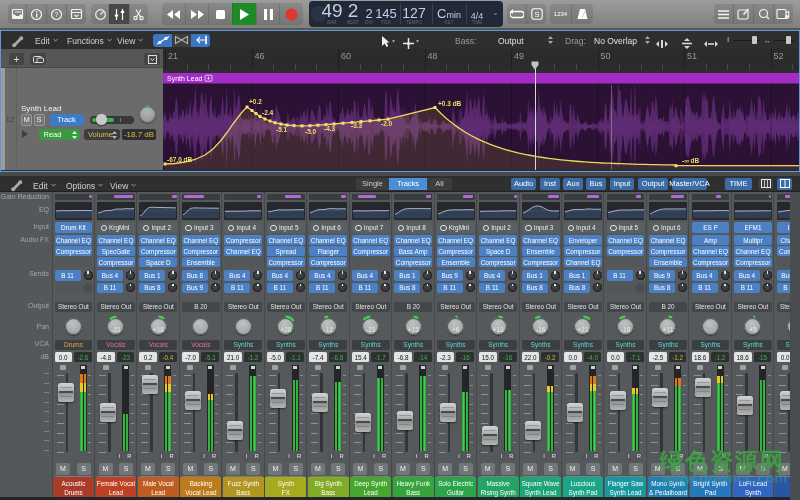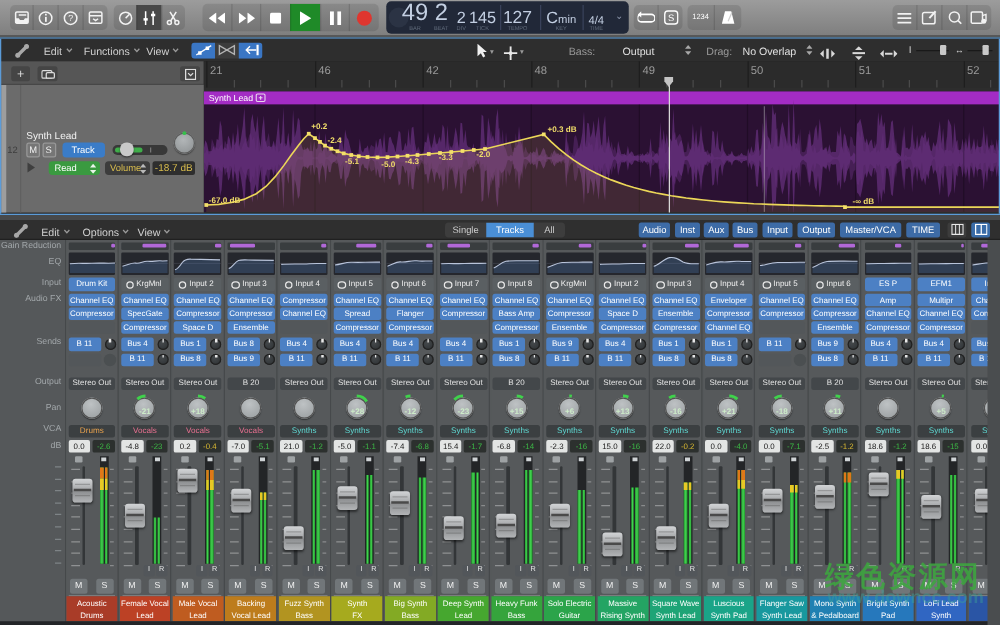--- a/index.html
+++ b/index.html
@@ -285,21 +285,21 @@
         <div class="ab" style="left:5.0px;top:1.5px;font-size:9px;color:#999;">21</div>
         <div class="ab" style="left:2.0px;top:0;width:1px;height:21px;background:#1e1e1e;"></div>
         <div class="ab" style="left:23.6px;top:15px;width:1px;height:6px;background:#4a4a4a;"></div>
         <div class="ab" style="left:45.2px;top:15px;width:1px;height:6px;background:#4a4a4a;"></div>
         <div class="ab" style="left:66.8px;top:15px;width:1px;height:6px;background:#4a4a4a;"></div>
         <div class="ab" style="left:91.5px;top:1.5px;font-size:9px;color:#999;">46</div>
         <div class="ab" style="left:88.5px;top:0;width:1px;height:21px;background:#1e1e1e;"></div>
         <div class="ab" style="left:110.1px;top:15px;width:1px;height:6px;background:#4a4a4a;"></div>
         <div class="ab" style="left:131.7px;top:15px;width:1px;height:6px;background:#4a4a4a;"></div>
         <div class="ab" style="left:153.3px;top:15px;width:1px;height:6px;background:#4a4a4a;"></div>
-        <div class="ab" style="left:178.0px;top:1.5px;font-size:9px;color:#999;">42</div>
+        <div class="ab" style="left:178.0px;top:1.5px;font-size:9px;color:#999;">60</div>
         <div class="ab" style="left:175.0px;top:0;width:1px;height:21px;background:#1e1e1e;"></div>
         <div class="ab" style="left:196.6px;top:15px;width:1px;height:6px;background:#4a4a4a;"></div>
         <div class="ab" style="left:218.2px;top:15px;width:1px;height:6px;background:#4a4a4a;"></div>
         <div class="ab" style="left:239.8px;top:15px;width:1px;height:6px;background:#4a4a4a;"></div>
         <div class="ab" style="left:264.5px;top:1.5px;font-size:9px;color:#999;">48</div>
         <div class="ab" style="left:261.5px;top:0;width:1px;height:21px;background:#1e1e1e;"></div>
         <div class="ab" style="left:283.1px;top:15px;width:1px;height:6px;background:#4a4a4a;"></div>
         <div class="ab" style="left:304.7px;top:15px;width:1px;height:6px;background:#4a4a4a;"></div>
         <div class="ab" style="left:326.3px;top:15px;width:1px;height:6px;background:#4a4a4a;"></div>
         <div class="ab" style="left:351.0px;top:1.5px;font-size:9px;color:#999;">49</div>
@@ -431,21 +431,21 @@
           <div class="ctr" style="width:33px;">Single</div>
           <div class="ctr" style="width:38px;background:#4a8fd6;color:#fff;">Tracks</div>
           <div class="ctr" style="width:25px;">All</div>
         </div>
         <div class="btn ctr" style="left:511px;top:1.5px;width:25px;height:12.5px;background:#3d6ba6;color:#fff;font-size:7.5px;">Audio</div>
         <div class="btn ctr" style="left:540px;top:1.5px;width:20px;height:12.5px;background:#3d6ba6;color:#fff;font-size:7.5px;">Inst</div>
         <div class="btn ctr" style="left:563px;top:1.5px;width:20px;height:12.5px;background:#3d6ba6;color:#fff;font-size:7.5px;">Aux</div>
         <div class="btn ctr" style="left:586px;top:1.5px;width:20px;height:12.5px;background:#3d6ba6;color:#fff;font-size:7.5px;">Bus</div>
         <div class="btn ctr" style="left:610px;top:1.5px;width:24px;height:12.5px;background:#3d6ba6;color:#fff;font-size:7.5px;">Input</div>
         <div class="btn ctr" style="left:638px;top:1.5px;width:30px;height:12.5px;background:#3d6ba6;color:#fff;font-size:7.5px;">Output</div>
-        <div class="btn ctr" style="left:672px;top:1.5px;width:49px;height:12.5px;background:#3d6ba6;color:#fff;font-size:7.5px;">Master/VCA</div>
+        <div class="btn ctr" style="left:672px;top:1.5px;width:35px;height:12.5px;background:#3d6ba6;color:#fff;font-size:7.5px;">Master/VCA</div>
         <div class="btn ctr" style="left:725px;top:1.5px;width:27px;height:12.5px;background:#3d6ba6;color:#fff;font-size:7.5px;">TIME</div>
         <div class="btn ctr" style="left:758px;top:1.5px;width:15px;height:12.5px;background:#3c3c3c;">
           <svg width="10" height="9">
             <rect x="0.5" y="0.5" width="9" height="8" fill="none" stroke="#e8e8e8"></rect>
             <path d="M3.5 0.5 v8 M6.5 0.5 v8" stroke="#e8e8e8" stroke-width="0.8"></path>
           </svg>
         </div>
         <div class="btn ctr" style="left:777px;top:1.5px;width:15px;height:12.5px;background:#3a6ca8;">
           <svg width="10" height="9">
             <rect x="0.5" y="0.5" width="9" height="8" fill="none" stroke="#fff"></rect>

